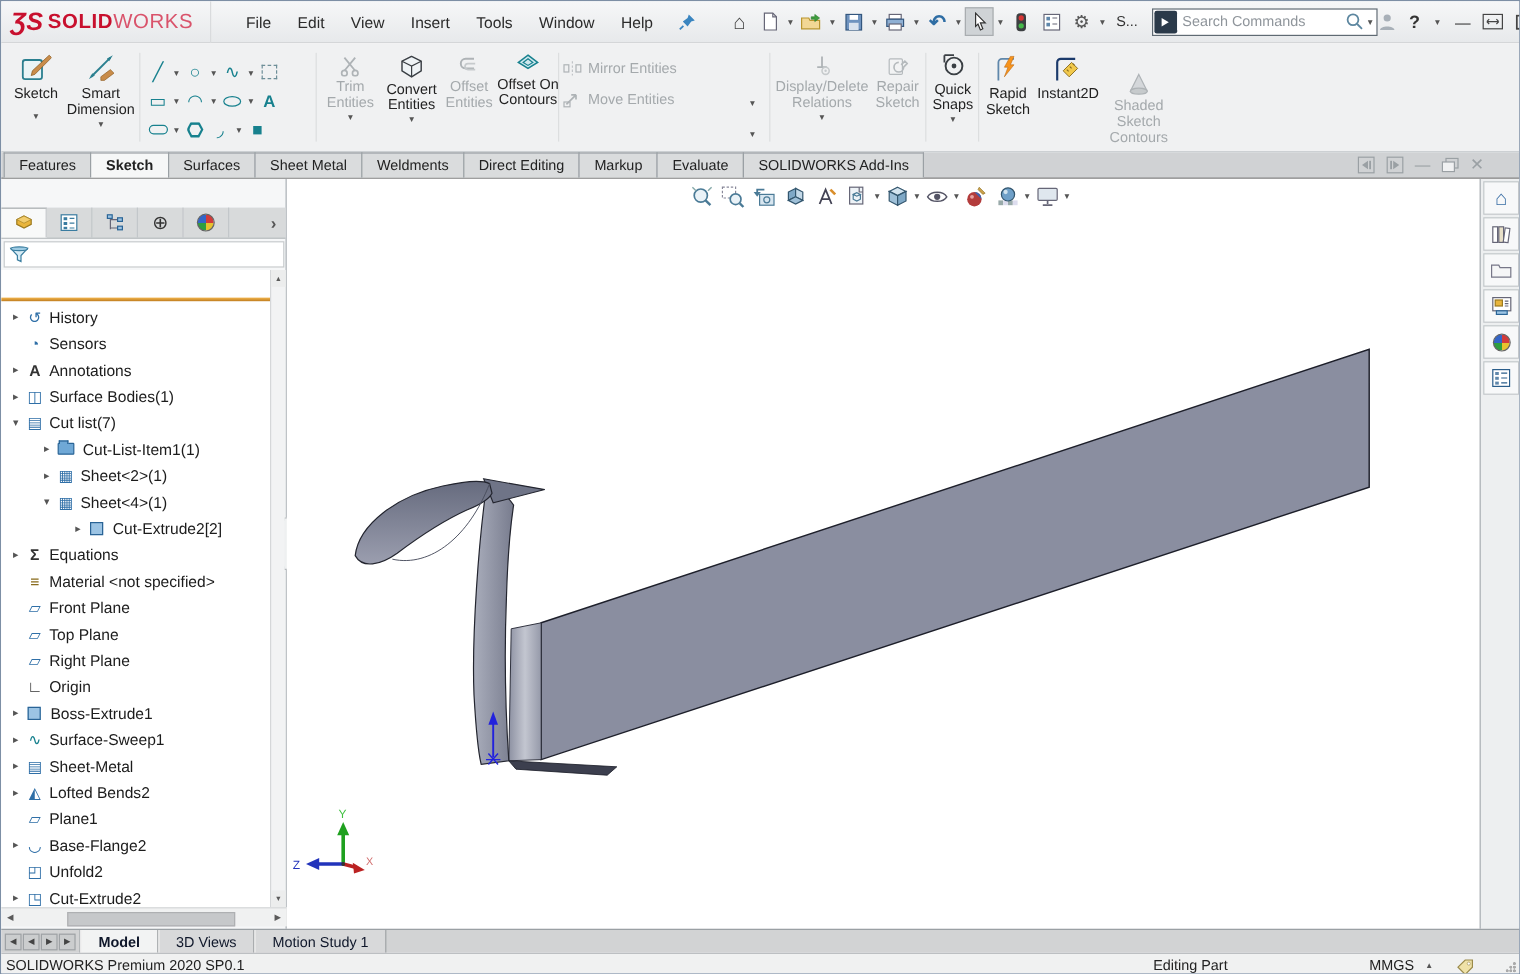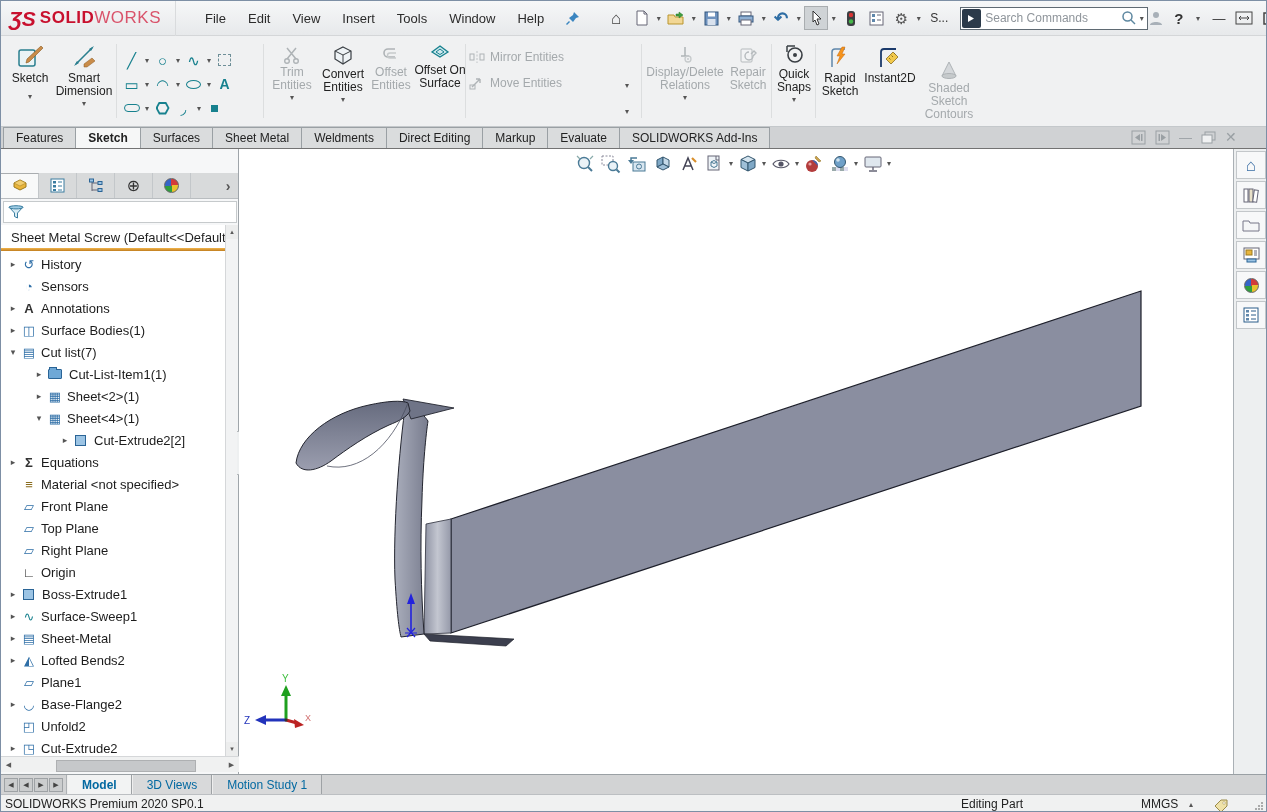--- a/index.html
+++ b/index.html
@@ -94,21 +94,21 @@
   .splitter::after{content:"";position:absolute;left:4px;top:18px;width:6px;height:6px;border-radius:50%;background:#c7cacd;border:1px solid #a9adb0}
   
   .taskpane{position:absolute;left:1232px;top:148px;width:35px;height:625px;background:#edeff0;border-left:1px solid #aab0b5}
   .tpbtn{width:30px;height:28px;margin:2px auto 1px;background:#f7f8f9;border:1px solid #c3c7ca;display:flex;align-items:center;justify-content:center}
   .ball{width:15px;height:15px;border-radius:50%;border:1px solid #666;
     background:conic-gradient(#d23b3b 0 25%,#e8c22e 0 50%,#2f9e3f 0 75%,#3465c8 0 100%)}
   
   .bottombar{position:absolute;left:0;top:773px;width:100%;height:20px;background:#d2d3d4;border-top:1px solid #9aa0a4;display:flex;align-items:stretch}
   .navbtns{display:flex;align-items:center;gap:1px;padding:0 3px;border-right:1px solid #aeb2b5}
   .navbtn{width:14px;height:14px;background:#cbcdce;border:1px solid #9ea2a5;display:flex;align-items:center;justify-content:center;font-size:7px;color:#444}
-  .btab{padding:0 14px;display:flex;align-items:center;font-size:12px;color:#0369a1;background:#d8d9da;border-right:1px solid #9ea2a5;border-left:1px solid #eee}
+  .btab{padding:0 14px;display:flex;align-items:center;font-size:12px;color:#0f172a;background:#d8d9da;border-right:1px solid #9ea2a5;border-left:1px solid #eee}
   .btab.active{background:#f2f3f3;font-weight:bold}
   .statusbar{position:absolute;left:0;top:793px;width:100%;height:19px;background:#f0f1f1;border-top:1px solid #bcbfc2;display:flex;align-items:center;font-size:12px;color:#222}
   .grip{position:absolute;right:2px;bottom:2px;width:10px;height:10px;
     background:radial-gradient(circle at 8px 2px,#aaa 1px,transparent 1.5px),
                radial-gradient(circle at 5px 5px,#aaa 1px,transparent 1.5px),
                radial-gradient(circle at 8px 5px,#aaa 1px,transparent 1.5px),
                radial-gradient(circle at 2px 8px,#aaa 1px,transparent 1.5px),
                radial-gradient(circle at 5px 8px,#aaa 1px,transparent 1.5px),
                radial-gradient(circle at 8px 8px,#aaa 1px,transparent 1.5px)}
 </style>
@@ -317,21 +317,21 @@
           <path d="M13 3H6a4 4 0 000 8h7" fill="none" stroke="#aeb3b6" stroke-width="1.6"></path>
           <path d="M14 7H8a2.5 2.5 0 000 5h6" fill="none" stroke="#c6cacc" stroke-width="1.4"></path>
         </svg>
       <span class="rlab dis">Offset Entities</span>
     </div>
     <div class="midbtn" style="left:412px;top:8px;width:54px">
       <svg width="20" height="18">
           <path d="M10 2l8 6-8 5-8-5z" fill="#cfe8ee" stroke="#17818e" stroke-width="1.3"></path>
           <path d="M10 5l4 3-4 2.5L6 8z" fill="none" stroke="#17818e"></path>
         </svg>
-      <span class="rlab">Offset On Surface</span>
+      <span class="rlab">Offset On Contours</span>
     </div>
     <div class="vsep" style="left:464px"></div>
 
     <div class="abs" style="left:468px;top:8px;width:160px">
       <div class="rowbtn">
         <svg width="16" height="14">
             <path d="M8 1v12" stroke="#c0c4c7" stroke-dasharray="2 1.5"></path>
             <rect x="1" y="4" width="4" height="6" fill="none" stroke="#aeb3b6"></rect>
             <rect x="11" y="4" width="4" height="6" fill="none" stroke="#aeb3b6"></rect>
           </svg>
@@ -466,27 +466,20 @@
       <span class="fmchevron">›</span>
     </div>
     <div class="filterrow">
       <svg width="16" height="15">
           <polygon points="1,2 15,2 9.5,8 9.5,13 6.5,11.5 6.5,8" fill="#d8ecf5" stroke="#3b7ea0"></polygon>
           <ellipse cx="8" cy="2.3" rx="7" ry="1.6" fill="#9fcce4" stroke="#3b7ea0"></ellipse>
         </svg>
     </div>
     <div class="treebg"></div>
 
-    <div class="rootrow">
-      <svg width="16" height="14">
-          <polygon points="8,2 14,5 14,9 8,12 2,9 2,5" fill="#e9b53c" stroke="#9c7a1e"></polygon>
-          <polygon points="2,5 8,8 14,5 8,2" fill="#f2cd6e" stroke="#9c7a1e" stroke-width=".5"></polygon>
-        </svg>
-      <span>Sheet Metal Screw  (Default&lt;&lt;Default</span>
-    </div>
     <div class="freezebar"></div>
 
     <div class="tree">
       <div class="trow l1">
           <span class="arr">▸</span>
           <span class="tico">↺</span>
           <span>History</span>
         </div>
       <div class="trow l1">
           <span class="arr"></span>

